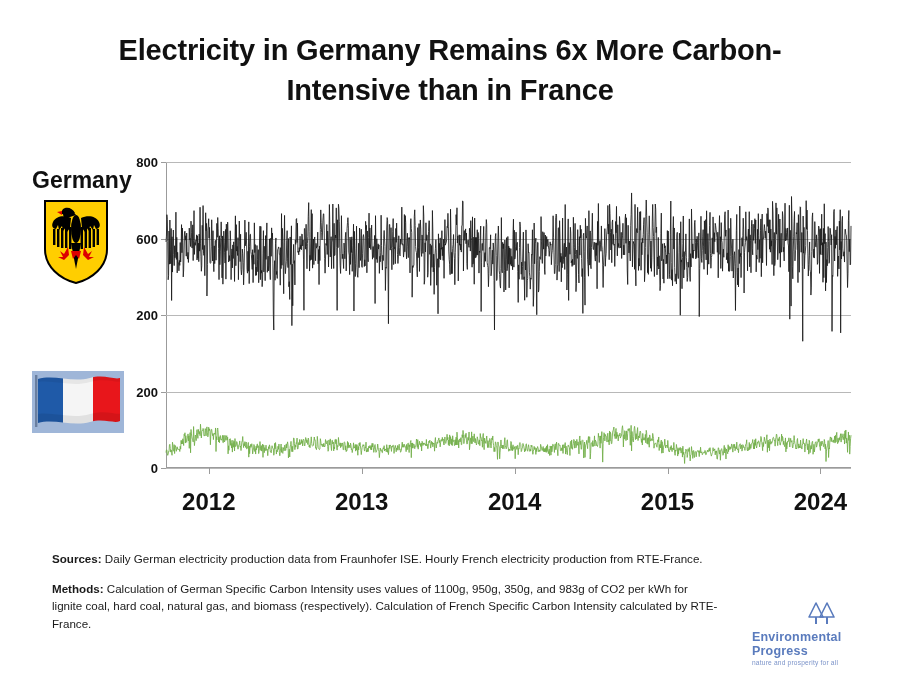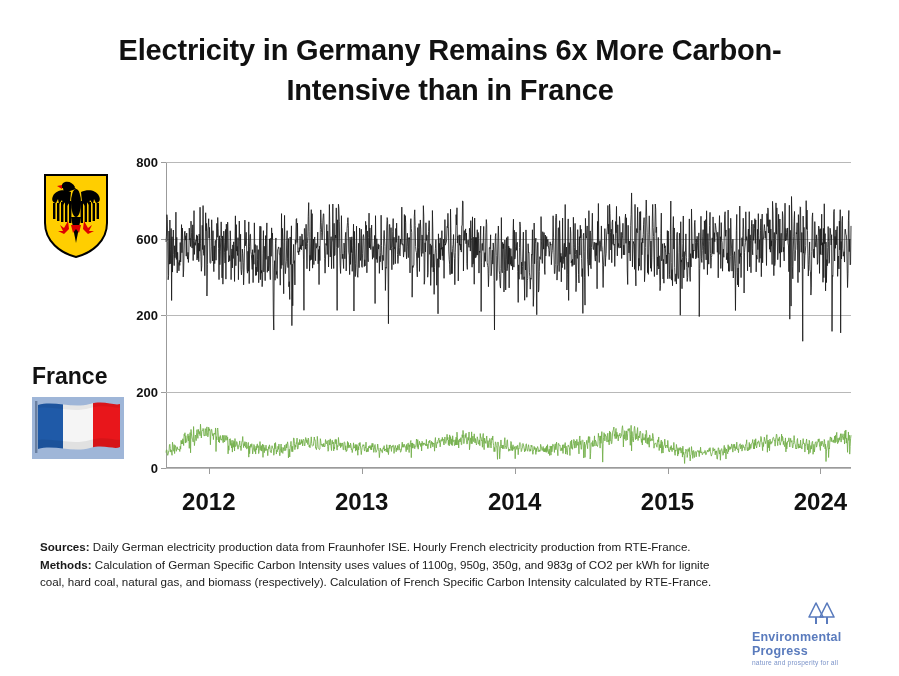--- a/index.html
+++ b/index.html
@@ -174,21 +174,21 @@
     top: 538px;
     width: 690px;
     font-size: 11.6px;
     line-height: 17.5px;
     color: #1a1a1a;
   }
   #footnotes .lead {
     font-weight: bold;
   }
   #footnotes p {
-    margin: 0;
+    margin: 12px;
   }
 
   
   #logo-block {
     position: absolute;
     left: 752px;
     top: 600px;
     width: 140px;
     text-align: left;
   }
@@ -256,20 +256,21 @@
 
     <svg id="series-svg" viewBox="0 0 685 306" preserveAspectRatio="none">
       <polyline id="germany-path" fill="none" stroke="#1a1a1a" stroke-width="0.85" stroke-linejoin="miter" stroke-linecap="butt" points="0.00,79.91 0.43,74.14 0.86,52.69 1.29,57.37 1.72,79.55 2.16,117.78 2.59,113.53 3.02,69.01 3.45,102.13 3.88,58.00 4.31,87.22 4.74,101.81 5.17,66.49 5.60,138.47 6.04,74.77 6.47,110.05 6.90,84.51 7.33,68.01 7.76,92.40 8.19,103.60 8.62,83.75 9.05,95.75 9.48,90.16 9.92,50.17 10.35,97.45 10.78,75.32 11.21,110.86 11.64,90.28 12.07,100.89 12.50,100.76 12.93,108.82 13.36,98.40 13.79,103.40 14.23,80.52 14.66,100.01 15.09,88.37 15.52,62.64 15.95,90.74 16.38,66.03 16.81,80.64 17.24,114.91 17.67,107.95 18.11,87.98 18.54,69.98 18.97,69.18 19.40,78.13 19.83,73.74 20.26,94.14 20.69,71.07 21.12,93.09 21.55,97.08 21.99,90.39 22.42,100.48 22.85,89.94 23.28,66.10 23.71,77.75 24.14,76.37 24.57,84.54 25.00,59.16 25.43,70.80 25.87,85.71 26.30,86.15 26.73,62.85 27.16,98.57 27.59,78.77 28.02,48.65 28.45,92.40 28.88,80.61 29.31,83.30 29.75,78.35 30.18,79.14 30.61,72.84 31.04,98.03 31.47,73.78 31.90,96.30 32.33,81.14 32.76,99.62 33.19,72.01 33.62,89.15 34.06,45.24 34.49,81.14 34.92,94.19 35.35,109.24 35.78,103.68 36.21,63.28 36.64,87.54 37.07,43.57 37.50,91.29 37.94,93.41 38.37,83.45 38.80,113.69 39.23,81.99 39.66,50.75 40.09,68.66 40.52,61.41 40.95,134.01 41.38,102.48 41.82,68.28 42.25,63.88 42.68,56.72 43.11,76.04 43.54,65.42 43.97,100.42 44.40,101.34 44.83,100.57 45.26,84.82 45.70,57.77 46.13,77.92 46.56,98.94 46.99,68.70 47.42,99.83 47.85,109.65 48.28,83.86 48.71,101.64 49.14,78.77 49.58,78.23 50.01,98.21 50.44,81.07 50.87,61.36 51.30,75.24 51.73,55.51 52.16,66.82 52.59,86.67 53.02,117.60 53.46,73.82 53.89,102.71 54.32,89.90 54.75,75.64 55.18,59.89 55.61,76.60 56.04,115.86 56.47,73.96 56.90,122.16 57.33,96.00 57.77,69.12 58.20,80.11 58.63,90.26 59.06,101.09 59.49,67.50 59.92,117.13 60.35,62.14 60.78,88.61 61.21,86.39 61.65,60.10 62.08,72.13 62.51,100.02 62.94,99.26 63.37,93.58 63.80,98.81 64.23,68.79 64.66,79.35 65.09,117.64 65.53,92.89 65.96,86.92 66.39,105.88 66.82,82.90 67.25,96.49 67.68,79.84 68.11,87.68 68.54,119.45 68.97,82.41 69.41,53.85 69.84,103.71 70.27,62.63 70.70,89.07 71.13,84.41 71.56,93.48 71.99,75.67 72.42,117.68 72.85,90.45 73.29,59.03 73.72,79.80 74.15,99.63 74.58,72.23 75.01,107.28 75.44,112.86 75.87,107.16 76.30,87.13 76.73,91.64 77.16,100.62 77.60,122.85 78.03,110.29 78.46,86.63 78.89,58.08 79.32,83.80 79.75,77.25 80.18,70.33 80.61,82.90 81.04,107.35 81.48,111.16 81.91,89.24 82.34,109.28 82.77,59.89 83.20,121.62 83.63,84.51 84.06,72.56 84.49,72.24 84.92,89.57 85.36,92.62 85.79,98.93 86.22,107.40 86.65,87.68 87.08,120.62 87.51,92.77 87.94,102.23 88.37,60.85 88.80,90.57 89.24,82.59 89.67,113.55 90.10,105.11 90.53,113.19 90.96,83.49 91.39,97.44 91.82,109.74 92.25,87.65 92.68,120.71 93.12,108.54 93.55,78.06 93.98,64.15 94.41,117.66 94.84,64.46 95.27,111.13 95.70,108.41 96.13,124.66 96.56,118.25 96.99,91.11 97.43,68.67 97.86,109.91 98.29,84.32 98.72,85.40 99.15,118.68 99.58,73.60 100.01,97.39 100.44,76.48 100.87,60.92 101.31,110.30 101.74,103.04 102.17,94.19 102.60,108.98 103.03,103.64 103.46,76.85 103.89,108.18 104.32,117.63 104.75,76.22 105.19,94.28 105.62,65.86 106.05,77.08 106.48,71.13 106.91,101.12 107.34,152.25 107.77,168.03 108.20,108.16 108.63,98.69 109.07,118.26 109.50,81.29 109.93,75.94 110.36,112.53 110.79,109.37 111.22,116.48 111.65,87.62 112.08,86.95 112.51,84.91 112.95,85.74 113.38,92.45 113.81,92.28 114.24,123.18 114.67,85.66 115.10,106.64 115.53,51.62 115.96,103.22 116.39,66.33 116.83,79.55 117.26,104.68 117.69,131.74 118.12,80.71 118.55,53.38 118.98,98.27 119.41,111.65 119.84,105.45 120.27,99.70 120.70,78.72 121.14,68.64 121.57,96.90 122.00,105.61 122.43,76.62 122.86,124.73 123.29,119.66 123.72,137.43 124.15,74.98 124.58,102.42 125.02,90.02 125.45,63.84 125.88,163.63 126.31,102.19 126.74,143.79 127.17,98.98 127.60,82.41 128.03,101.35 128.46,98.68 128.90,122.95 129.33,77.91 129.76,82.38 130.19,57.09 130.62,56.57 131.05,80.59 131.48,61.19 131.91,90.34 132.34,89.03 132.78,92.85 133.21,85.59 133.64,89.56 134.07,74.24 134.50,86.86 134.93,82.89 135.36,87.79 135.79,71.91 136.22,72.41 136.66,83.92 137.09,78.03 137.52,97.11 137.95,148.30 138.38,66.71 138.81,66.38 139.24,79.49 139.67,87.20 140.10,62.26 140.53,84.78 140.97,106.75 141.40,81.48 141.83,74.52 142.26,54.34 142.69,40.64 143.12,69.72 143.55,109.06 143.98,93.36 144.41,98.32 144.85,75.22 145.28,47.67 145.71,97.68 146.14,51.64 146.57,106.13 147.00,84.34 147.43,76.98 147.86,102.60 148.29,77.73 148.73,74.96 149.16,85.82 149.59,98.79 150.02,81.36 150.45,86.16 150.88,84.37 151.31,84.47 151.74,70.12 152.17,101.83 152.61,87.54 153.04,122.57 153.47,84.14 153.90,98.60 154.33,67.48 154.76,47.91 155.19,60.33 155.62,70.47 156.05,77.95 156.49,70.97 156.92,58.19 157.35,51.88 157.78,51.82 158.21,68.17 158.64,96.66 159.07,111.17 159.50,97.10 159.93,81.50 160.37,83.37 160.80,62.52 161.23,92.48 161.66,69.07 162.09,77.17 162.52,105.01 162.95,77.72 163.38,42.52 163.81,62.55 164.24,94.95 164.68,87.05 165.11,74.68 165.54,106.69 165.97,80.08 166.40,78.05 166.83,42.03 167.26,79.99 167.69,106.51 168.12,61.29 168.56,93.69 168.99,92.76 169.42,72.99 169.85,76.10 170.28,45.90 170.71,85.38 171.14,148.40 171.57,57.81 172.00,85.74 172.44,42.25 172.87,46.11 173.30,59.32 173.73,85.77 174.16,103.75 174.59,111.44 175.02,91.45 175.45,53.70 175.88,81.19 176.32,96.62 176.75,92.13 177.18,97.39 177.61,106.51 178.04,81.06 178.47,88.78 178.90,96.78 179.33,75.20 179.76,70.32 180.20,108.96 180.63,90.96 181.06,66.78 181.49,60.62 181.92,55.68 182.35,63.14 182.78,90.12 183.21,93.18 183.64,112.62 184.07,75.05 184.51,102.37 184.94,78.15 185.37,90.46 185.80,74.83 186.23,109.34 186.66,91.29 187.09,83.59 187.52,62.22 187.95,149.01 188.39,69.32 188.82,97.30 189.25,114.54 189.68,101.22 190.11,86.31 190.54,64.10 190.97,105.75 191.40,112.95 191.83,115.31 192.27,102.11 192.70,81.22 193.13,105.68 193.56,66.00 193.99,77.08 194.42,98.47 194.85,95.06 195.28,67.21 195.71,104.10 196.15,105.37 196.58,91.89 197.01,75.01 197.44,72.60 197.87,75.90 198.30,104.54 198.73,97.81 199.16,103.87 199.59,59.36 200.03,67.56 200.46,63.39 200.89,110.81 201.32,68.97 201.75,95.12 202.18,99.78 202.61,75.41 203.04,51.13 203.47,85.95 203.90,65.92 204.34,81.02 204.77,87.53 205.20,75.90 205.63,63.07 206.06,84.89 206.49,97.18 206.92,84.55 207.35,84.66 207.78,95.58 208.22,82.43 208.65,73.43 209.08,141.52 209.51,53.69 209.94,91.25 210.37,97.28 210.80,76.81 211.23,100.67 211.66,86.17 212.10,81.79 212.53,87.05 212.96,82.86 213.39,111.36 213.82,94.36 214.25,99.73 214.68,90.91 215.11,53.20 215.54,83.54 215.98,97.66 216.41,108.04 216.84,93.24 217.27,98.56 217.70,76.32 218.13,68.47 218.56,77.32 218.99,84.34 219.42,128.49 219.86,105.08 220.29,106.26 220.72,65.97 221.15,55.58 221.58,58.35 222.01,103.86 222.44,161.72 222.87,87.70 223.30,62.53 223.74,62.50 224.17,88.11 224.60,85.01 225.03,65.68 225.46,86.55 225.89,107.71 226.32,85.44 226.75,69.80 227.18,56.61 227.61,102.55 228.05,75.26 228.48,86.65 228.91,85.37 229.34,101.68 229.77,66.45 230.20,80.34 230.63,61.10 231.06,79.99 231.49,92.45 231.93,101.47 232.36,94.96 232.79,73.76 233.22,85.40 233.65,92.72 234.08,93.85 234.51,76.96 234.94,82.40 235.37,77.92 235.81,45.10 236.24,80.25 236.67,83.18 237.10,82.60 237.53,95.11 237.96,90.01 238.39,52.50 238.82,89.80 239.25,53.61 239.69,60.55 240.12,88.16 240.55,96.85 240.98,80.07 241.41,71.23 241.84,84.65 242.27,95.67 242.70,75.72 243.13,76.98 243.57,75.57 244.00,110.91 244.43,61.99 244.86,56.63 245.29,66.40 245.72,70.65 246.15,135.20 246.58,103.74 247.01,105.50 247.44,104.07 247.88,102.97 248.31,54.25 248.74,47.84 249.17,63.49 249.60,84.50 250.03,88.90 250.46,90.64 250.89,106.17 251.32,114.85 251.76,65.60 252.19,95.70 252.62,85.53 253.05,61.58 253.48,109.44 253.91,73.89 254.34,57.96 254.77,67.12 255.20,89.42 255.64,94.41 256.07,72.94 256.50,79.17 256.93,91.43 257.36,43.68 257.79,54.24 258.22,122.25 258.65,118.76 259.08,80.84 259.52,89.93 259.95,60.78 260.38,78.53 260.81,72.81 261.24,74.11 261.67,115.20 262.10,110.50 262.53,69.45 262.96,58.56 263.40,58.95 263.83,92.36 264.26,81.87 264.69,123.42 265.12,104.62 265.55,83.49 265.98,105.35 266.41,48.53 266.84,69.07 267.28,109.91 267.71,92.14 268.14,132.33 268.57,105.71 269.00,92.93 269.43,86.51 269.86,77.65 270.29,90.91 270.72,123.22 271.15,98.45 271.59,96.74 272.02,151.78 272.45,71.83 272.88,105.39 273.31,81.29 273.74,96.84 274.17,75.89 274.60,97.81 275.03,86.02 275.47,87.27 275.90,68.67 276.33,93.72 276.76,85.14 277.19,98.36 277.62,77.20 278.05,116.32 278.48,81.48 278.91,57.61 279.35,83.16 279.78,81.80 280.21,80.75 280.64,77.60 281.07,64.51 281.50,65.56 281.93,51.34 282.36,64.82 282.79,89.05 283.23,97.74 283.66,102.42 284.09,112.65 284.52,47.18 284.95,70.51 285.38,111.64 285.81,90.34 286.24,111.64 286.67,86.50 287.11,82.48 287.54,72.52 287.97,90.46 288.40,96.50 288.83,122.72 289.26,90.16 289.69,75.90 290.12,52.63 290.55,62.83 290.98,45.77 291.42,80.95 291.85,73.94 292.28,118.90 292.71,94.20 293.14,72.78 293.57,83.21 294.00,73.02 294.43,87.91 294.86,81.99 295.30,90.09 295.73,64.03 296.16,63.10 296.59,38.87 297.02,39.88 297.45,109.00 297.88,74.00 298.31,68.57 298.74,78.33 299.18,74.21 299.61,66.89 300.04,81.74 300.47,71.10 300.90,101.43 301.33,107.39 301.76,78.87 302.19,77.89 302.62,83.70 303.06,85.39 303.49,66.25 303.92,70.29 304.35,89.08 304.78,58.63 305.21,75.51 305.64,78.82 306.07,105.21 306.50,54.85 306.94,102.15 307.37,100.06 307.80,75.11 308.23,122.21 308.66,56.05 309.09,96.08 309.52,75.50 309.95,95.39 310.38,75.40 310.81,93.30 311.25,67.73 311.68,92.99 312.11,70.42 312.54,76.77 312.97,111.09 313.40,89.00 313.83,90.46 314.26,73.92 314.69,64.00 315.13,149.51 315.56,100.17 315.99,81.54 316.42,81.48 316.85,88.51 317.28,76.10 317.71,64.40 318.14,105.07 318.57,93.09 319.01,90.54 319.44,99.27 319.87,70.91 320.30,57.57 320.73,62.50 321.16,100.45 321.59,103.50 322.02,105.55 322.45,124.71 322.89,111.49 323.32,85.72 323.75,85.44 324.18,86.69 324.61,72.81 325.04,113.84 325.47,109.98 325.90,97.68 326.33,88.13 326.77,102.09 327.20,80.94 327.63,85.99 328.06,118.43 328.49,167.96 328.92,90.92 329.35,74.71 329.78,71.50 330.21,93.37 330.65,118.53 331.08,116.85 331.51,97.98 331.94,75.94 332.37,63.99 332.80,80.00 333.23,108.73 333.66,112.48 334.09,123.20 334.52,126.09 334.96,106.45 335.39,55.58 335.82,107.99 336.25,110.85 336.68,80.31 337.11,86.68 337.54,81.85 337.97,129.94 338.40,108.62 338.84,78.00 339.27,86.42 339.70,127.94 340.13,97.52 340.56,75.68 340.99,108.77 341.42,106.29 341.85,74.50 342.28,102.20 342.72,84.06 343.15,125.85 343.58,85.87 344.01,95.33 344.44,102.41 344.87,86.62 345.30,104.08 345.73,94.39 346.16,97.74 346.60,107.78 347.03,72.20 347.46,57.20 347.89,105.15 348.32,68.24 348.75,97.10 349.18,95.53 349.61,84.10 350.04,70.13 350.48,88.29 350.91,82.00 351.34,80.33 351.77,109.63 352.20,140.43 352.63,102.89 353.06,117.25 353.49,85.56 353.92,59.95 354.35,64.78 354.79,94.94 355.22,112.22 355.65,100.04 356.08,117.59 356.51,104.56 356.94,86.17 357.37,70.12 357.80,117.54 358.23,114.79 358.67,138.26 359.10,99.45 359.53,107.98 359.96,67.91 360.39,88.10 360.82,135.28 361.25,118.78 361.68,116.52 362.11,81.73 362.55,90.90 362.98,90.39 363.41,110.81 363.84,114.33 364.27,127.13 364.70,115.94 365.13,117.22 365.56,92.29 365.99,93.09 366.43,67.78 366.86,102.68 367.29,144.36 367.72,133.17 368.15,61.02 368.58,101.77 369.01,81.70 369.44,79.50 369.87,76.16 370.31,102.07 370.74,152.73 371.17,98.70 371.60,80.36 372.03,80.57 372.46,130.07 372.89,127.78 373.32,109.31 373.75,94.70 374.19,96.78 374.62,97.34 375.05,54.60 375.48,79.91 375.91,94.76 376.34,101.41 376.77,69.71 377.20,76.85 377.63,87.14 378.06,70.59 378.50,107.83 378.93,112.46 379.36,73.00 379.79,94.04 380.22,87.29 380.65,74.57 381.08,84.37 381.51,77.87 381.94,77.29 382.38,83.58 382.81,87.27 383.24,94.34 383.67,88.76 384.10,79.84 384.53,83.19 384.96,81.91 385.39,102.70 385.82,92.20 386.26,88.71 386.69,78.32 387.12,53.76 387.55,75.18 387.98,90.16 388.41,111.50 388.84,111.61 389.27,102.37 389.70,55.73 390.14,52.04 390.57,53.74 391.00,118.10 391.43,104.93 391.86,102.65 392.29,66.30 392.72,65.65 393.15,109.55 393.58,58.71 394.02,76.24 394.45,100.25 394.88,91.29 395.31,119.85 395.74,94.45 396.17,105.70 396.60,56.03 397.03,101.66 397.46,97.39 397.89,85.06 398.33,81.23 398.76,107.49 399.19,42.50 399.62,94.73 400.05,92.44 400.48,85.08 400.91,128.02 401.34,112.80 401.77,79.34 402.21,56.92 402.64,138.41 403.07,80.65 403.50,82.24 403.93,92.25 404.36,65.28 404.79,71.08 405.22,100.76 405.65,98.76 406.09,104.47 406.52,97.30 406.95,103.34 407.38,55.28 407.81,82.39 408.24,102.79 408.67,85.70 409.10,61.39 409.53,92.34 409.97,129.64 410.40,121.37 410.83,88.01 411.26,96.44 411.69,67.65 412.12,83.57 412.55,112.54 412.98,120.98 413.41,74.65 413.85,93.07 414.28,63.25 414.71,75.90 415.14,67.32 415.57,96.36 416.00,114.58 416.43,106.59 416.86,151.40 417.29,73.33 417.72,71.25 418.16,89.74 418.59,115.80 419.02,143.14 419.45,56.39 419.88,74.32 420.31,76.27 420.74,73.17 421.17,63.93 421.60,97.21 422.04,104.31 422.47,114.20 422.90,48.67 423.33,85.81 423.76,103.12 424.19,68.92 424.62,103.81 425.05,106.72 425.48,85.26 425.92,70.57 426.35,51.20 426.78,79.85 427.21,87.28 427.64,87.60 428.07,80.07 428.50,80.58 428.93,95.28 429.36,99.08 429.80,80.74 430.23,93.54 430.66,80.90 431.09,126.78 431.52,59.40 431.95,83.24 432.38,41.48 432.81,82.73 433.24,100.47 433.68,79.44 434.11,78.50 434.54,82.78 434.97,89.28 435.40,63.95 435.83,83.39 436.26,87.50 436.69,102.88 437.12,125.48 437.56,103.75 437.99,92.87 438.42,83.04 438.85,66.61 439.28,104.24 439.71,95.78 440.14,91.29 440.57,74.06 441.00,69.05 441.43,64.88 441.87,43.47 442.30,72.04 442.73,62.15 443.16,97.70 443.59,42.19 444.02,51.68 444.45,70.64 444.88,88.03 445.31,67.19 445.75,100.69 446.18,60.34 446.61,57.94 447.04,82.28 447.47,72.50 447.90,83.25 448.33,82.16 448.76,104.44 449.19,86.12 449.63,59.49 450.06,70.79 450.49,44.42 450.92,76.38 451.35,93.89 451.78,62.78 452.21,84.67 452.64,81.49 453.07,86.12 453.51,54.49 453.94,61.90 454.37,83.46 454.80,86.02 455.23,70.34 455.66,96.49 456.09,77.56 456.52,73.80 456.95,61.27 457.39,92.92 457.82,83.10 458.25,91.94 458.68,92.81 459.11,56.84 459.54,52.05 459.97,81.34 460.40,55.78 460.83,76.77 461.26,108.13 461.70,122.44 462.13,63.27 462.56,83.22 462.99,90.97 463.42,78.93 463.85,90.86 464.28,98.96 464.71,63.75 465.14,52.48 465.58,30.94 466.01,55.93 466.44,104.84 466.87,87.98 467.30,79.43 467.73,81.54 468.16,81.80 468.59,107.32 469.02,42.36 469.46,106.82 469.89,123.88 470.32,70.83 470.75,66.51 471.18,70.80 471.61,45.30 472.04,68.56 472.47,108.40 472.90,96.33 473.34,104.10 473.77,49.82 474.20,68.18 474.63,49.52 475.06,108.26 475.49,80.60 475.92,92.83 476.35,76.29 476.78,80.96 477.22,72.46 477.65,62.22 478.08,55.66 478.51,119.68 478.94,111.00 479.37,85.37 479.80,54.57 480.23,37.99 480.66,53.73 481.10,70.20 481.53,110.63 481.96,92.66 482.39,112.38 482.82,72.72 483.25,53.83 483.68,70.06 484.11,85.41 484.54,106.26 484.97,79.03 485.41,109.37 485.84,95.71 486.27,59.07 486.70,42.41 487.13,65.41 487.56,74.51 487.99,97.79 488.42,114.53 488.85,70.06 489.29,42.00 489.72,47.34 490.15,70.64 490.58,65.06 491.01,112.86 491.44,94.96 491.87,104.12 492.30,75.41 492.73,107.07 493.17,93.78 493.60,107.58 494.03,128.67 494.46,123.31 494.89,71.76 495.32,51.09 495.75,98.86 496.18,91.96 496.61,81.76 497.05,116.96 497.48,97.46 497.91,121.20 498.34,81.20 498.77,85.99 499.20,83.82 499.63,90.91 500.06,102.04 500.49,93.02 500.93,101.14 501.36,68.57 501.79,116.79 502.22,69.10 502.65,91.86 503.08,91.38 503.51,112.65 503.94,116.70 504.37,72.08 504.80,39.02 505.24,100.63 505.67,118.13 506.10,107.66 506.53,123.73 506.96,67.76 507.39,54.55 507.82,86.95 508.25,65.97 508.68,105.34 509.12,119.42 509.55,115.19 509.98,111.83 510.41,122.04 510.84,72.68 511.27,70.31 511.70,113.06 512.13,116.69 512.56,116.17 513.00,90.26 513.43,71.20 513.86,83.78 514.29,153.19 514.72,59.72 515.15,100.14 515.58,97.85 516.01,126.72 516.44,95.41 516.88,81.70 517.31,53.99 517.74,115.98 518.17,89.62 518.60,107.63 519.03,94.57 519.46,90.33 519.89,71.89 520.32,95.25 520.76,105.48 521.19,119.45 521.62,115.51 522.05,100.10 522.48,105.25 522.91,95.75 523.34,56.92 523.77,112.06 524.20,119.43 524.63,91.63 525.07,104.95 525.50,46.99 525.93,69.93 526.36,95.72 526.79,81.85 527.22,96.36 527.65,88.03 528.08,88.90 528.51,60.60 528.95,58.35 529.38,80.46 529.81,96.99 530.24,77.03 530.67,95.67 531.10,74.30 531.53,80.68 531.96,88.71 532.39,95.88 532.83,70.89 533.26,154.57 533.69,106.51 534.12,94.92 534.55,78.00 534.98,54.26 535.41,96.80 535.84,100.47 536.27,88.58 536.71,74.87 537.14,67.65 537.57,84.88 538.00,107.31 538.43,58.85 538.86,85.37 539.29,91.84 539.72,57.66 540.15,97.90 540.59,48.80 541.02,75.56 541.45,112.65 541.88,71.58 542.31,90.98 542.74,102.16 543.17,79.54 543.60,63.59 544.03,50.33 544.47,91.65 544.90,106.24 545.33,95.54 545.76,93.73 546.19,75.83 546.62,91.64 547.05,54.91 547.48,71.07 547.91,92.18 548.34,70.69 548.78,79.74 549.21,61.33 549.64,63.73 550.07,67.69 550.50,70.80 550.93,75.59 551.36,90.31 551.79,70.22 552.22,115.82 552.66,76.95 553.09,68.95 553.52,53.63 553.95,92.38 554.38,74.72 554.81,106.48 555.24,60.64 555.67,78.23 556.10,80.42 556.54,109.16 556.97,91.47 557.40,87.08 557.83,95.27 558.26,71.03 558.69,52.82 559.12,49.74 559.55,74.29 559.98,67.94 560.42,97.71 560.85,93.43 561.28,90.90 561.71,101.19 562.14,48.06 562.57,109.19 563.00,66.39 563.43,109.42 563.86,108.46 564.30,94.50 564.73,56.25 565.16,76.96 565.59,86.96 566.02,109.15 566.45,93.77 566.88,77.22 567.31,115.99 567.74,104.08 568.17,93.37 568.61,89.69 569.04,104.30 569.47,148.51 569.90,101.76 570.33,68.63 570.76,52.45 571.19,110.31 571.62,122.87 572.05,105.99 572.49,124.95 572.92,87.56 573.35,101.57 573.78,44.06 574.21,94.62 574.64,91.36 575.07,115.61 575.50,93.72 575.93,75.73 576.37,84.21 576.80,73.25 577.23,56.21 577.66,67.87 578.09,131.01 578.52,90.33 578.95,84.94 579.38,80.66 579.81,49.82 580.25,78.38 580.68,74.62 581.11,77.33 581.54,108.87 581.97,75.15 582.40,67.04 582.83,90.11 583.26,49.66 583.69,104.80 584.13,72.83 584.56,78.53 584.99,110.77 585.42,64.82 585.85,58.22 586.28,86.71 586.71,92.82 587.14,62.20 587.57,78.37 588.01,74.24 588.44,66.32 588.87,56.70 589.30,81.40 589.73,58.03 590.16,109.88 590.59,93.11 591.02,97.14 591.45,67.32 591.88,87.61 592.32,51.65 592.75,73.63 593.18,100.47 593.61,77.64 594.04,96.31 594.47,68.55 594.90,56.94 595.33,114.70 595.76,65.91 596.20,52.05 596.63,100.77 597.06,75.96 597.49,76.56 597.92,68.98 598.35,62.55 598.78,66.79 599.21,76.36 599.64,69.15 600.08,76.57 600.51,103.50 600.94,51.67 601.37,64.42 601.80,45.95 602.23,47.30 602.66,71.02 603.09,57.78 603.52,87.24 603.96,57.74 604.39,90.15 604.82,66.97 605.25,84.16 605.68,78.59 606.11,102.49 606.54,39.39 606.97,49.94 607.40,76.81 607.84,113.65 608.27,70.46 608.70,103.65 609.13,100.44 609.56,77.64 609.99,40.92 610.42,72.16 610.85,45.87 611.28,76.95 611.71,97.69 612.15,89.91 612.58,52.31 613.01,65.62 613.44,91.22 613.87,56.99 614.30,105.25 614.73,77.33 615.16,71.25 615.59,90.19 616.03,83.06 616.46,49.57 616.89,54.49 617.32,89.78 617.75,85.21 618.18,98.92 618.61,64.99 619.04,41.19 619.47,78.93 619.91,66.39 620.34,70.37 620.77,78.35 621.20,75.21 621.63,65.94 622.06,81.12 622.49,83.91 622.92,109.73 623.35,43.26 623.79,157.16 624.22,68.28 624.65,80.05 625.08,144.08 625.51,34.52 625.94,56.18 626.37,104.14 626.80,116.78 627.23,89.92 627.67,74.84 628.10,59.25 628.53,49.46 628.96,98.82 629.39,88.56 629.82,87.38 630.25,70.54 630.68,71.93 631.11,60.77 631.54,83.95 631.98,120.61 632.41,52.65 632.84,82.96 633.27,110.26 633.70,78.25 634.13,44.80 634.56,45.37 634.99,90.26 635.42,90.06 635.86,70.48 636.29,104.64 636.72,179.26 637.15,54.05 637.58,91.18 638.01,65.36 638.44,106.78 638.87,93.79 639.30,89.93 639.74,83.66 640.17,38.66 640.60,67.24 641.03,48.07 641.46,68.53 641.89,91.90 642.32,114.04 642.75,102.51 643.18,93.50 643.62,79.95 644.05,107.93 644.48,109.50 644.91,133.06 645.34,125.11 645.77,89.64 646.20,55.45 646.63,50.90 647.06,87.16 647.50,95.43 647.93,87.05 648.36,96.07 648.79,59.61 649.22,76.36 649.65,84.57 650.08,85.11 650.51,72.85 650.94,80.31 651.38,102.39 651.81,100.70 652.24,74.29 652.67,64.09 653.10,66.18 653.53,111.40 653.96,67.35 654.39,92.46 654.82,66.64 655.25,83.18 655.69,52.16 656.12,92.92 656.55,80.63 656.98,120.28 657.41,66.38 657.84,115.67 658.27,41.78 658.70,81.66 659.13,71.64 659.57,128.87 660.00,80.08 660.43,120.58 660.86,97.55 661.29,103.75 661.72,85.68 662.15,64.55 662.58,79.45 663.01,101.32 663.45,100.14 663.88,66.19 664.31,66.49 664.74,73.54 665.17,82.98 665.60,72.74 666.03,169.39 666.46,113.36 666.89,114.35 667.33,83.02 667.76,49.37 668.19,47.43 668.62,99.01 669.05,74.45 669.48,86.31 669.91,67.92 670.34,82.82 670.77,69.34 671.21,64.37 671.64,114.35 672.07,95.06 672.50,94.00 672.93,106.92 673.36,59.09 673.79,87.86 674.22,47.73 674.65,170.90 675.08,79.53 675.52,96.96 675.95,59.89 676.38,54.31 676.81,86.13 677.24,94.20 677.67,92.18 678.10,89.70 678.53,100.05 678.96,67.57 679.40,67.13 679.83,72.27 680.26,72.82 680.69,78.18 681.12,102.95 681.55,125.52 681.98,111.21 682.41,58.72 682.84,48.48 683.28,89.64 683.71,77.23 684.14,102.95 684.57,102.23 685.00,63.91"></polyline>
       <polyline id="france-path" fill="none" stroke="#70AD47" stroke-width="0.85" stroke-linejoin="miter" stroke-linecap="butt" points="0.00,290.57 0.43,287.90 0.86,287.78 1.29,292.00 1.72,293.35 2.16,292.02 2.59,289.43 3.02,289.75 3.45,282.91 3.88,282.25 4.31,286.55 4.74,290.11 5.17,287.93 5.60,290.27 6.04,293.29 6.47,280.22 6.90,283.15 7.33,289.27 7.76,288.50 8.19,282.66 8.62,291.55 9.05,285.43 9.48,283.62 9.92,285.99 10.35,289.31 10.78,286.30 11.21,284.84 11.64,287.28 12.07,287.28 12.50,287.07 12.93,287.75 13.36,287.18 13.79,289.51 14.23,284.25 14.66,287.17 15.09,278.41 15.52,282.01 15.95,278.50 16.38,281.88 16.81,276.77 17.24,279.88 17.67,283.52 18.11,272.36 18.54,273.71 18.97,270.76 19.40,281.06 19.83,273.66 20.26,279.62 20.69,280.30 21.12,276.82 21.55,275.92 21.99,271.91 22.42,278.95 22.85,273.84 23.28,286.35 23.71,275.78 24.14,270.59 24.57,290.81 25.00,267.45 25.43,271.86 25.87,274.84 26.30,277.03 26.73,277.79 27.16,279.88 27.59,264.56 28.02,276.68 28.45,283.60 28.88,278.84 29.31,273.10 29.75,274.06 30.18,278.65 30.61,270.49 31.04,267.60 31.47,273.04 31.90,276.37 32.33,267.39 32.76,270.85 33.19,271.95 33.62,269.56 34.06,273.73 34.49,262.23 34.92,268.60 35.35,275.96 35.78,269.64 36.21,268.22 36.64,268.53 37.07,266.43 37.50,267.16 37.94,273.92 38.37,273.62 38.80,274.03 39.23,266.59 39.66,268.43 40.09,273.82 40.52,266.80 40.95,264.87 41.38,270.84 41.82,274.86 42.25,273.39 42.68,265.23 43.11,268.70 43.54,266.87 43.97,269.18 44.40,282.75 44.83,272.21 45.26,267.45 45.70,267.39 46.13,271.18 46.56,273.66 46.99,271.39 47.42,277.61 47.85,271.94 48.28,272.08 48.71,271.12 49.14,272.34 49.58,265.96 50.01,289.53 50.44,274.66 50.87,277.88 51.30,267.37 51.73,266.01 52.16,270.78 52.59,280.00 53.02,274.85 53.46,280.68 53.89,275.58 54.32,273.56 54.75,277.42 55.18,276.98 55.61,278.22 56.04,276.81 56.47,273.35 56.90,280.51 57.33,280.62 57.77,273.38 58.20,278.78 58.63,279.98 59.06,273.35 59.49,275.62 59.92,278.40 60.35,275.50 60.78,273.62 61.21,278.06 61.65,275.21 62.08,291.87 62.51,283.82 62.94,288.30 63.37,277.45 63.80,277.97 64.23,276.65 64.66,283.35 65.09,278.36 65.53,285.92 65.96,281.38 66.39,290.08 66.82,278.26 67.25,279.89 67.68,285.23 68.11,279.34 68.54,288.96 68.97,276.55 69.41,284.32 69.84,284.59 70.27,283.23 70.70,279.55 71.13,280.48 71.56,285.00 71.99,287.20 72.42,285.85 72.85,282.75 73.29,282.62 73.72,278.95 74.15,285.15 74.58,284.20 75.01,288.56 75.44,284.15 75.87,279.44 76.30,279.48 76.73,274.52 77.16,281.70 77.60,285.59 78.03,281.46 78.46,283.77 78.89,279.63 79.32,283.55 79.75,285.52 80.18,279.99 80.61,286.89 81.04,286.74 81.48,286.19 81.91,282.40 82.34,280.44 82.77,295.14 83.20,283.96 83.63,291.65 84.06,285.61 84.49,282.43 84.92,285.47 85.36,284.40 85.79,281.73 86.22,285.19 86.65,291.91 87.08,288.82 87.51,287.06 87.94,282.49 88.37,283.97 88.80,289.50 89.24,286.63 89.67,292.05 90.10,284.21 90.53,287.72 90.96,282.35 91.39,282.00 91.82,285.75 92.25,283.69 92.68,291.59 93.12,288.93 93.55,286.23 93.98,279.57 94.41,284.90 94.84,288.43 95.27,283.61 95.70,289.12 96.13,284.65 96.56,282.20 96.99,295.36 97.43,282.79 97.86,283.24 98.29,290.67 98.72,285.64 99.15,288.39 99.58,288.53 100.01,283.17 100.44,288.32 100.87,287.96 101.31,287.22 101.74,293.67 102.17,288.57 102.60,284.71 103.03,286.72 103.46,282.83 103.89,284.89 104.32,289.73 104.75,289.39 105.19,290.82 105.62,287.79 106.05,283.71 106.48,285.91 106.91,286.20 107.34,286.72 107.77,293.24 108.20,290.94 108.63,281.36 109.07,286.81 109.50,280.58 109.93,284.97 110.36,292.07 110.79,288.20 111.22,289.85 111.65,286.64 112.08,284.18 112.51,287.33 112.95,282.07 113.38,290.51 113.81,293.73 114.24,289.92 114.67,286.14 115.10,282.03 115.53,290.32 115.96,285.30 116.39,290.81 116.83,291.40 117.26,287.37 117.69,285.59 118.12,288.81 118.55,283.40 118.98,282.98 119.41,288.45 119.84,288.42 120.27,281.91 120.70,286.01 121.14,282.49 121.57,279.85 122.00,282.92 122.43,295.88 122.86,291.79 123.29,287.28 123.72,294.96 124.15,284.99 124.58,282.64 125.02,279.36 125.45,285.02 125.88,289.68 126.31,284.27 126.74,289.69 127.17,283.48 127.60,276.04 128.03,276.12 128.46,281.64 128.90,287.66 129.33,283.18 129.76,285.10 130.19,280.71 130.62,281.46 131.05,276.08 131.48,286.93 131.91,287.04 132.34,283.75 132.78,280.52 133.21,282.78 133.64,277.48 134.07,282.85 134.50,280.71 134.93,281.80 135.36,277.52 135.79,281.09 136.22,278.73 136.66,283.96 137.09,277.77 137.52,277.11 137.95,278.24 138.38,283.28 138.81,283.99 139.24,279.66 139.67,275.54 140.10,276.88 140.53,280.59 140.97,277.75 141.40,280.21 141.83,282.54 142.26,276.04 142.69,277.83 143.12,284.88 143.55,283.13 143.98,285.79 144.41,281.66 144.85,280.15 145.28,274.83 145.71,281.34 146.14,283.77 146.57,284.17 147.00,283.66 147.43,283.33 147.86,278.84 148.29,275.01 148.73,278.19 149.16,277.90 149.59,286.06 150.02,285.78 150.45,287.66 150.88,284.48 151.31,274.38 151.74,279.24 152.17,285.41 152.61,286.16 153.04,287.23 153.47,287.60 153.90,286.93 154.33,276.70 154.76,279.16 155.19,282.85 155.62,282.11 156.05,284.18 156.49,284.64 156.92,281.98 157.35,284.68 157.78,281.30 158.21,283.51 158.64,284.94 159.07,283.91 159.50,277.54 159.93,280.21 160.37,281.75 160.80,280.29 161.23,278.71 161.66,284.44 162.09,289.28 162.52,287.83 162.95,277.98 163.38,280.62 163.81,283.04 164.24,276.88 164.68,279.93 165.11,284.94 165.54,288.57 165.97,278.36 166.40,278.34 166.83,282.00 167.26,279.98 167.69,288.88 168.12,285.04 168.56,286.84 168.99,277.61 169.42,277.43 169.85,281.75 170.28,277.50 170.71,285.91 171.14,288.13 171.57,283.52 172.00,284.52 172.44,275.47 172.87,280.08 173.30,283.22 173.73,283.63 174.16,280.85 174.59,285.67 175.02,280.99 175.45,284.26 175.88,284.27 176.32,280.91 176.75,282.79 177.18,287.81 177.61,287.61 178.04,280.23 178.47,280.09 178.90,280.46 179.33,288.12 179.76,283.74 180.20,289.65 180.63,287.98 181.06,288.42 181.49,279.48 181.92,286.16 182.35,280.58 182.78,285.47 183.21,283.10 183.64,284.17 184.07,285.80 184.51,281.12 184.94,282.93 185.37,287.64 185.80,286.64 186.23,290.59 186.66,287.54 187.09,286.44 187.52,280.84 187.95,286.19 188.39,284.85 188.82,285.63 189.25,282.52 189.68,289.14 190.11,282.62 190.54,288.09 190.97,282.67 191.40,287.11 191.83,293.26 192.27,284.51 192.70,287.92 193.13,281.12 193.56,283.70 193.99,280.42 194.42,283.77 194.85,287.78 195.28,292.58 195.71,288.43 196.15,285.51 196.58,283.67 197.01,282.67 197.44,283.86 197.87,282.80 198.30,288.20 198.73,289.10 199.16,284.91 199.59,285.70 200.03,280.14 200.46,290.07 200.89,288.21 201.32,289.62 201.75,286.20 202.18,289.62 202.61,284.39 203.04,284.26 203.47,286.07 203.90,283.57 204.34,284.54 204.77,287.63 205.20,283.50 205.63,287.98 206.06,281.37 206.49,284.91 206.92,281.45 207.35,285.80 207.78,290.37 208.22,287.43 208.65,283.61 209.08,282.52 209.51,287.00 209.94,290.33 210.37,289.86 210.80,288.20 211.23,287.27 211.66,282.05 212.10,285.37 212.53,287.67 212.96,289.46 213.39,295.61 213.82,290.33 214.25,285.98 214.68,288.54 215.11,288.31 215.54,287.74 215.98,290.40 216.41,290.67 216.84,286.95 217.27,285.68 217.70,287.08 218.13,283.67 218.56,289.02 218.99,286.98 219.42,287.93 219.86,286.98 220.29,289.84 220.72,282.67 221.15,287.16 221.58,290.31 222.01,285.85 222.44,292.58 222.87,288.81 223.30,283.05 223.74,286.51 224.17,282.90 224.60,283.95 225.03,284.47 225.46,289.41 225.89,284.28 226.32,285.15 226.75,283.34 227.18,283.19 227.61,283.45 228.05,291.39 228.48,285.74 228.91,285.51 229.34,283.41 229.77,286.41 230.20,289.78 230.63,285.98 231.06,287.64 231.49,283.52 231.93,288.28 232.36,285.94 232.79,283.67 233.22,282.25 233.65,287.61 234.08,286.93 234.51,290.19 234.94,289.80 235.37,288.27 235.81,283.96 236.24,280.15 236.67,285.24 237.10,282.34 237.53,285.01 237.96,285.32 238.39,282.32 238.82,283.74 239.25,285.20 239.69,284.74 240.12,289.68 240.55,282.48 240.98,287.94 241.41,287.33 241.84,281.33 242.27,281.10 242.70,285.84 243.13,290.55 243.57,282.84 244.00,284.72 244.43,280.33 244.86,278.48 245.29,295.66 245.72,281.02 246.15,286.07 246.58,280.91 247.01,286.20 247.44,282.12 247.88,282.02 248.31,283.07 248.74,286.73 249.17,284.24 249.60,284.40 250.03,282.95 250.46,277.04 250.89,279.55 251.32,285.37 251.76,277.64 252.19,287.16 252.62,282.86 253.05,281.88 253.48,279.30 253.91,282.68 254.34,281.87 254.77,284.50 255.20,280.96 255.64,288.96 256.07,279.29 256.50,280.18 256.93,283.57 257.36,280.94 257.79,282.42 258.22,281.15 258.65,281.19 259.08,282.73 259.52,282.01 259.95,283.97 260.38,277.45 260.81,283.77 261.24,282.31 261.67,286.58 262.10,286.59 262.53,281.25 262.96,279.03 263.40,280.56 263.83,278.15 264.26,281.79 264.69,286.10 265.12,282.00 265.55,279.29 265.98,282.38 266.41,280.31 266.84,284.81 267.28,280.93 267.71,281.88 268.14,281.35 268.57,289.16 269.00,279.13 269.43,275.56 269.86,282.97 270.29,285.98 270.72,281.86 271.15,280.21 271.59,281.36 272.02,278.11 272.45,277.85 272.88,275.95 273.31,280.63 273.74,278.33 274.17,284.83 274.60,280.70 275.03,277.56 275.47,277.67 275.90,279.28 276.33,275.37 276.76,278.47 277.19,276.98 277.62,281.92 278.05,283.00 278.48,279.07 278.91,274.98 279.35,280.47 279.78,281.44 280.21,279.67 280.64,277.06 281.07,272.31 281.50,277.66 281.93,275.40 282.36,282.72 282.79,278.01 283.23,283.88 283.66,272.90 284.09,281.79 284.52,274.60 284.95,277.05 285.38,282.81 285.81,276.95 286.24,283.61 286.67,273.79 287.11,278.94 287.54,279.49 287.97,278.16 288.40,283.63 288.83,283.35 289.26,277.66 289.69,283.03 290.12,275.18 290.55,282.92 290.98,270.15 291.42,275.31 291.85,282.98 292.28,278.38 292.71,285.97 293.14,277.90 293.57,276.91 294.00,280.01 294.43,278.93 294.86,275.66 295.30,282.67 295.73,282.66 296.16,272.74 296.59,275.53 297.02,268.41 297.45,272.46 297.88,281.63 298.31,277.81 298.74,276.53 299.18,272.63 299.61,275.45 300.04,271.21 300.47,278.94 300.90,282.10 301.33,281.81 301.76,275.60 302.19,275.19 302.62,278.31 303.06,269.99 303.49,287.75 303.92,282.93 304.35,278.86 304.78,275.85 305.21,281.67 305.64,269.87 306.07,281.75 306.50,276.22 306.94,274.06 307.37,278.99 307.80,279.71 308.23,271.84 308.66,278.02 309.09,280.99 309.52,276.56 309.95,279.49 310.38,282.91 310.81,281.46 311.25,274.81 311.68,276.67 312.11,278.82 312.54,282.21 312.97,281.26 313.40,277.89 313.83,283.68 314.26,271.54 314.69,275.66 315.13,275.29 315.56,278.73 315.99,278.14 316.42,285.24 316.85,274.07 317.28,271.49 317.71,282.56 318.14,287.65 318.57,276.08 319.01,280.49 319.44,279.64 319.87,281.46 320.30,277.18 320.73,273.97 321.16,280.01 321.59,285.57 322.02,278.62 322.45,282.98 322.89,285.66 323.32,280.46 323.75,276.45 324.18,277.54 324.61,283.19 325.04,285.97 325.47,281.19 325.90,275.91 326.33,277.90 326.77,273.98 327.20,280.84 327.63,283.50 328.06,289.64 328.49,285.56 328.92,289.54 329.35,279.88 329.78,280.27 330.21,283.47 330.65,283.83 331.08,288.02 331.51,297.34 331.94,279.95 332.37,282.80 332.80,283.72 333.23,284.99 333.66,296.82 334.09,290.20 334.52,284.33 334.96,277.96 335.39,284.44 335.82,286.00 336.25,283.09 336.68,286.81 337.11,283.17 337.54,283.67 337.97,286.77 338.40,279.98 338.84,275.68 339.27,283.27 339.70,285.25 340.13,286.91 340.56,286.27 340.99,278.84 341.42,277.79 341.85,284.54 342.28,285.83 342.72,289.25 343.15,288.22 343.58,287.03 344.01,288.69 344.44,286.24 344.87,279.44 345.30,279.98 345.73,288.42 346.16,284.55 346.60,288.73 347.03,282.80 347.46,287.23 347.89,287.00 348.32,286.24 348.75,284.59 349.18,296.74 349.61,286.53 350.04,284.13 350.48,285.08 350.91,287.41 351.34,283.24 351.77,283.46 352.20,292.71 352.63,286.53 353.06,287.03 353.49,281.34 353.92,280.54 354.35,281.80 354.79,282.60 355.22,289.60 355.65,288.86 356.08,285.98 356.51,285.75 356.94,281.46 357.37,282.94 357.80,284.12 358.23,286.94 358.67,289.96 359.10,286.73 359.53,288.71 359.96,282.25 360.39,281.86 360.82,286.54 361.25,288.27 361.68,289.24 362.11,285.28 362.55,282.74 362.98,285.43 363.41,288.55 363.84,289.45 364.27,287.28 364.70,289.04 365.13,283.08 365.56,284.69 365.99,283.52 366.43,288.97 366.86,292.31 367.29,289.57 367.72,287.22 368.15,284.37 368.58,287.48 369.01,285.48 369.44,287.40 369.87,292.40 370.31,286.29 370.74,289.66 371.17,286.57 371.60,284.55 372.03,286.07 372.46,287.50 372.89,289.96 373.32,287.90 373.75,289.11 374.19,289.24 374.62,282.34 375.05,284.17 375.48,285.14 375.91,288.39 376.34,288.57 376.77,285.87 377.20,284.53 377.63,289.62 378.06,286.20 378.50,289.83 378.93,287.02 379.36,289.70 379.79,285.59 380.22,290.41 380.65,283.93 381.08,289.47 381.51,282.64 381.94,288.26 382.38,291.68 382.81,288.99 383.24,287.21 383.67,293.51 384.10,283.97 384.53,284.95 384.96,293.13 385.39,283.99 385.82,289.89 386.26,287.95 386.69,282.33 387.12,282.37 387.55,283.74 387.98,284.82 388.41,290.45 388.84,283.12 389.27,281.81 389.70,287.68 390.14,284.14 390.57,280.09 391.00,287.73 391.43,287.81 391.86,293.69 392.29,281.51 392.72,281.39 393.15,283.01 393.58,283.48 394.02,283.07 394.45,288.62 394.88,289.06 395.31,288.41 395.74,285.85 396.17,288.61 396.60,282.82 397.03,291.45 397.46,284.25 397.89,282.63 398.33,286.02 398.76,285.25 399.19,280.59 399.62,292.07 400.05,284.09 400.48,288.69 400.91,290.31 401.34,292.64 401.77,285.60 402.21,282.95 402.64,283.61 403.07,285.34 403.50,285.74 403.93,293.53 404.36,280.66 404.79,279.26 405.22,286.51 405.65,277.94 406.09,284.67 406.52,287.31 406.95,283.62 407.38,281.69 407.81,277.39 408.24,278.05 408.67,286.17 409.10,281.49 409.53,279.18 409.97,285.80 410.40,284.26 410.83,277.36 411.26,281.62 411.69,283.29 412.12,279.83 412.55,284.04 412.98,291.89 413.41,276.61 413.85,273.98 414.28,282.56 414.71,279.17 415.14,287.25 415.57,287.08 416.00,278.63 416.43,277.86 416.86,278.33 417.29,284.00 417.72,296.03 418.16,284.14 418.59,280.00 419.02,295.37 419.45,283.78 419.88,282.50 420.31,281.97 420.74,278.34 421.17,283.36 421.60,286.66 422.04,278.22 422.47,274.53 422.90,280.65 423.33,274.83 423.76,274.84 424.19,297.02 424.62,291.29 425.05,281.21 425.48,280.96 425.92,280.68 426.35,284.42 426.78,278.64 427.21,284.54 427.64,282.65 428.07,280.76 428.50,273.88 428.93,284.09 429.36,278.10 429.80,279.10 430.23,280.05 430.66,283.79 431.09,283.35 431.52,284.51 431.95,282.09 432.38,271.33 432.81,275.19 433.24,274.23 433.68,279.67 434.11,286.12 434.54,273.92 434.97,281.34 435.40,276.02 435.83,269.62 436.26,282.09 436.69,300.11 437.12,281.50 437.56,275.63 437.99,270.72 438.42,271.68 438.85,278.97 439.28,272.42 439.71,273.84 440.14,274.20 440.57,275.31 441.00,280.05 441.43,271.99 441.87,271.23 442.30,279.89 442.73,277.91 443.16,282.87 443.59,268.99 444.02,279.13 444.45,270.27 444.88,272.29 445.31,281.54 445.75,281.74 446.18,277.44 446.61,270.08 447.04,268.65 447.47,267.23 447.90,265.04 448.33,274.20 448.76,272.26 449.19,276.70 449.63,268.59 450.06,266.44 450.49,276.49 450.92,270.24 451.35,274.37 451.78,272.74 452.21,278.92 452.64,274.02 453.07,272.85 453.51,273.88 453.94,271.13 454.37,276.07 454.80,274.70 455.23,274.46 455.66,271.81 456.09,266.22 456.52,263.74 456.95,268.25 457.39,284.97 457.82,272.78 458.25,277.14 458.68,268.72 459.11,269.53 459.54,274.86 459.97,278.67 460.40,268.89 460.83,275.39 461.26,277.87 461.70,271.27 462.13,266.85 462.56,268.58 462.99,266.38 463.42,266.65 463.85,271.06 464.28,283.29 464.71,272.37 465.14,263.36 465.58,288.93 466.01,269.50 466.44,276.49 466.87,278.81 467.30,279.91 467.73,274.56 468.16,266.78 468.59,264.37 469.02,268.22 469.46,277.62 469.89,271.73 470.32,271.82 470.75,276.97 471.18,269.09 471.61,265.59 472.04,278.59 472.47,273.98 472.90,274.85 473.34,275.96 473.77,270.51 474.20,269.08 474.63,269.90 475.06,276.23 475.49,280.43 475.92,276.73 476.35,282.99 476.78,271.43 477.22,277.97 477.65,278.04 478.08,275.62 478.51,277.88 478.94,278.34 479.37,272.41 479.80,280.81 480.23,268.34 480.66,270.74 481.10,281.72 481.53,276.36 481.96,282.29 482.39,275.57 482.82,279.99 483.25,285.22 483.68,272.91 484.11,275.19 484.54,278.94 484.97,279.14 485.41,276.96 485.84,276.75 486.27,278.61 486.70,271.41 487.13,274.17 487.56,276.57 487.99,286.19 488.42,283.38 488.85,281.51 489.29,281.51 489.72,280.88 490.15,282.24 490.58,284.37 491.01,285.22 491.44,279.78 491.87,277.73 492.30,280.05 492.73,274.97 493.17,288.52 493.60,283.01 494.03,282.33 494.46,285.90 494.89,279.65 495.32,278.11 495.75,291.22 496.18,279.71 496.61,288.52 497.05,291.00 497.48,285.88 497.91,283.22 498.34,283.21 498.77,277.12 499.20,282.35 499.63,286.04 500.06,283.14 500.49,283.87 500.93,283.36 501.36,285.68 501.79,278.41 502.22,284.07 502.65,289.14 503.08,289.14 503.51,290.02 503.94,286.24 504.37,284.84 504.80,287.78 505.24,283.53 505.67,287.87 506.10,289.64 506.53,285.92 506.96,286.35 507.39,287.81 507.82,280.45 508.25,285.74 508.68,291.24 509.12,293.33 509.55,288.02 509.98,289.13 510.41,282.46 510.84,285.87 511.27,285.84 511.70,294.05 512.13,286.68 512.56,292.16 513.00,285.79 513.43,287.25 513.86,288.29 514.29,285.42 514.72,289.47 515.15,291.09 515.58,289.04 516.01,286.09 516.44,295.09 516.88,284.18 517.31,292.42 517.74,290.11 518.17,293.46 518.60,301.48 519.03,292.64 519.46,291.43 519.89,287.10 520.32,288.59 520.76,288.24 521.19,295.45 521.62,292.69 522.05,286.80 522.48,289.36 522.91,288.98 523.34,285.55 523.77,294.48 524.20,298.95 524.63,293.04 525.07,292.84 525.50,284.60 525.93,289.47 526.36,289.16 526.79,296.39 527.22,289.20 527.65,288.47 528.08,294.12 528.51,295.46 528.95,289.79 529.38,289.50 529.81,290.12 530.24,294.82 530.67,289.89 531.10,289.32 531.53,288.58 531.96,289.47 532.39,288.70 532.83,291.28 533.26,294.60 533.69,288.68 534.12,291.04 534.55,285.20 534.98,289.85 535.41,290.83 535.84,289.74 536.27,292.77 536.71,292.13 537.14,290.73 537.57,290.41 538.00,290.63 538.43,291.16 538.86,288.37 539.29,288.71 539.72,292.68 540.15,292.58 540.59,290.43 541.02,289.83 541.45,288.14 541.88,290.02 542.31,289.84 542.74,287.98 543.17,286.41 543.60,289.23 544.03,285.64 544.47,289.70 544.90,292.21 545.33,294.12 545.76,292.87 546.19,291.42 546.62,290.62 547.05,285.68 547.48,289.00 547.91,287.86 548.34,288.03 548.78,286.87 549.21,292.89 549.64,289.09 550.07,290.64 550.50,288.83 550.93,296.77 551.36,297.12 551.79,292.79 552.22,285.73 552.66,286.04 553.09,289.79 553.52,292.09 553.95,288.21 554.38,298.25 554.81,291.00 555.24,287.43 555.67,286.61 556.10,288.42 556.54,289.56 556.97,293.29 557.40,292.09 557.83,286.55 558.26,283.38 558.69,290.96 559.12,285.61 559.55,289.57 559.98,297.03 560.42,286.96 560.85,289.46 561.28,289.86 561.71,291.76 562.14,282.76 562.57,289.61 563.00,284.32 563.43,285.35 563.86,287.70 564.30,284.87 564.73,286.84 565.16,285.93 565.59,281.95 566.02,282.68 566.45,286.90 566.88,290.13 567.31,283.90 567.74,282.35 568.17,285.85 568.61,282.30 569.04,288.71 569.47,287.30 569.90,284.65 570.33,286.73 570.76,280.14 571.19,287.05 571.62,287.79 572.05,286.88 572.49,290.66 572.92,285.68 573.35,282.77 573.78,282.62 574.21,281.71 574.64,286.82 575.07,285.83 575.50,282.90 575.93,289.13 576.37,287.87 576.80,282.63 577.23,283.12 577.66,285.49 578.09,284.90 578.52,286.56 578.95,288.42 579.38,284.34 579.81,282.15 580.25,281.60 580.68,277.80 581.11,287.89 581.54,288.90 581.97,285.43 582.40,288.42 582.83,286.68 583.26,280.44 583.69,287.68 584.13,282.31 584.56,286.21 584.99,286.48 585.42,282.10 585.85,281.11 586.28,280.90 586.71,277.51 587.14,281.65 587.57,286.83 588.01,280.79 588.44,286.95 588.87,277.82 589.30,283.38 589.73,276.74 590.16,283.68 590.59,286.00 591.02,283.40 591.45,280.26 591.88,281.30 592.32,278.83 592.75,278.96 593.18,281.44 593.61,284.91 594.04,280.72 594.47,279.56 594.90,274.47 595.33,275.80 595.76,280.48 596.20,283.49 596.63,288.67 597.06,280.32 597.49,284.53 597.92,280.30 598.35,275.18 598.78,278.91 599.21,279.45 599.64,281.67 600.08,278.77 600.51,275.60 600.94,272.75 601.37,290.25 601.80,278.99 602.23,278.03 602.66,285.81 603.09,279.79 603.52,288.74 603.96,277.09 604.39,280.27 604.82,282.24 605.25,279.67 605.68,281.27 606.11,280.32 606.54,278.25 606.97,275.68 607.40,275.27 607.84,276.33 608.27,278.70 608.70,278.10 609.13,284.17 609.56,277.11 609.99,275.91 610.42,272.12 610.85,272.84 611.28,279.74 611.71,283.62 612.15,276.63 612.58,278.92 613.01,276.57 613.44,274.89 613.87,282.21 614.30,283.13 614.73,280.55 615.16,279.95 615.59,272.14 616.03,278.75 616.46,274.37 616.89,275.54 617.32,282.57 617.75,279.10 618.18,282.60 618.61,284.62 619.04,280.91 619.47,275.91 619.91,289.90 620.34,280.53 620.77,286.88 621.20,283.64 621.63,278.94 622.06,279.36 622.49,279.26 622.92,275.82 623.35,279.72 623.79,285.03 624.22,279.14 624.65,276.29 625.08,280.21 625.51,279.96 625.94,278.57 626.37,285.23 626.80,285.97 627.23,282.29 627.67,280.56 628.10,273.60 628.53,278.55 628.96,281.68 629.39,282.77 629.82,286.89 630.25,286.10 630.68,286.98 631.11,278.01 631.54,276.48 631.98,284.64 632.41,286.24 632.84,281.89 633.27,285.77 633.70,283.91 634.13,286.02 634.56,278.11 634.99,283.12 635.42,284.62 635.86,287.07 636.29,283.34 636.72,281.93 637.15,276.65 637.58,281.66 638.01,280.94 638.44,281.45 638.87,290.04 639.30,284.51 639.74,282.04 640.17,279.81 640.60,276.98 641.03,283.00 641.46,287.72 641.89,281.83 642.32,283.41 642.75,292.15 643.18,278.29 643.62,280.23 644.05,290.70 644.48,287.06 644.91,283.52 645.34,287.11 645.77,282.02 646.20,279.77 646.63,279.24 647.06,292.28 647.50,287.98 647.93,282.34 648.36,289.96 648.79,286.39 649.22,280.37 649.65,280.38 650.08,279.65 650.51,285.15 650.94,283.64 651.38,280.49 651.81,280.57 652.24,277.11 652.67,279.63 653.10,276.78 653.53,284.12 653.96,285.20 654.39,288.46 654.82,279.59 655.25,283.75 655.69,280.20 656.12,279.01 656.55,281.65 656.98,281.50 657.41,284.76 657.84,284.50 658.27,277.44 658.70,279.82 659.13,286.85 659.57,282.31 660.00,299.50 660.43,289.12 660.86,286.12 661.29,284.13 661.72,283.84 662.15,278.56 662.58,295.49 663.01,285.97 663.45,286.84 663.88,278.12 664.31,274.91 664.74,276.19 665.17,279.69 665.60,275.69 666.03,279.19 666.46,279.57 666.89,280.17 667.33,277.90 667.76,280.46 668.19,279.20 668.62,274.15 669.05,281.08 669.48,273.37 669.91,279.90 670.34,273.22 670.77,270.33 671.21,279.54 671.64,281.68 672.07,276.19 672.50,280.31 672.93,278.22 673.36,275.59 673.79,278.19 674.22,273.93 674.65,271.71 675.08,280.08 675.52,276.49 675.95,271.75 676.38,273.97 676.81,275.96 677.24,277.74 677.67,274.52 678.10,271.72 678.53,282.02 678.96,268.87 679.40,276.49 679.83,267.99 680.26,281.13 680.69,276.05 681.12,278.59 681.55,290.32 681.98,279.64 682.41,269.97 682.84,278.37 683.28,273.20 683.71,292.12 684.14,284.43 684.57,276.77 685.00,273.15"></polyline>
     </svg>
 
   </div>
 </div>
 
 <div id="germany-block">
+  <div id="germany-label">Germany</div>
   <svg id="germany-emblem" viewBox="0 0 68 86">
     <path d="M3 2 H65 V50 C65 68 50 80 34 84 C18 80 3 68 3 50 Z" fill="#FFCE00" stroke="#000000" stroke-width="2"></path>
 
     <g fill="#000000">
       <ellipse cx="34" cy="30" rx="5" ry="14"></ellipse>
       <path d="M34 16 C31 12 29 10 26 10 C23 10 21 12 21 15 C21 18 23 19 25 19"></path>
 
       <path d="M33 14 C31 10 27 8 23 9 C20 10 19 13 20 15 L26 16 Z"></path>
 
       <path d="M29 19 C22 16 14 17 11 23 C9 27 11 30 14 30 L16 26 L17 31 L20 27 L21 32 L24 28 L25 33 L28 29 Z"></path>
@@ -292,21 +293,20 @@
     <g fill="#DD0000">
       <path d="M20 12 L15 13 L20 16 Z"></path>
       <path d="M26 48 L22 55 L18 52 L21 58 L16 58 L22 61 L27 56 Z"></path>
       <path d="M42 48 L46 55 L50 52 L47 58 L52 58 L46 61 L41 56 Z"></path>
       <path d="M29 52 L31 60 L34 56 L37 60 L39 52 Z"></path>
     </g>
   </svg>
 </div>
 
 <div id="france-block">
-  <div id="france-label">France</div>
   <svg id="france-flag" viewBox="0 0 92 62">
     <rect x="0" y="0" width="92" height="62" fill="#9fb6d8"></rect>
     <defs>
       <clipPath id="wave">
         <path d="M6 8 C22 3 40 12 58 7 C72 3 82 9 88 7 L88 50 C82 53 72 47 58 51 C40 56 22 47 6 52 Z"></path>
       </clipPath>
     </defs>
     <g clip-path="url(#wave)">
       <rect x="0" y="0" width="31" height="62" fill="#1f5aa8"></rect>
       <rect x="31" y="0" width="30" height="62" fill="#f5f5f5"></rect>

